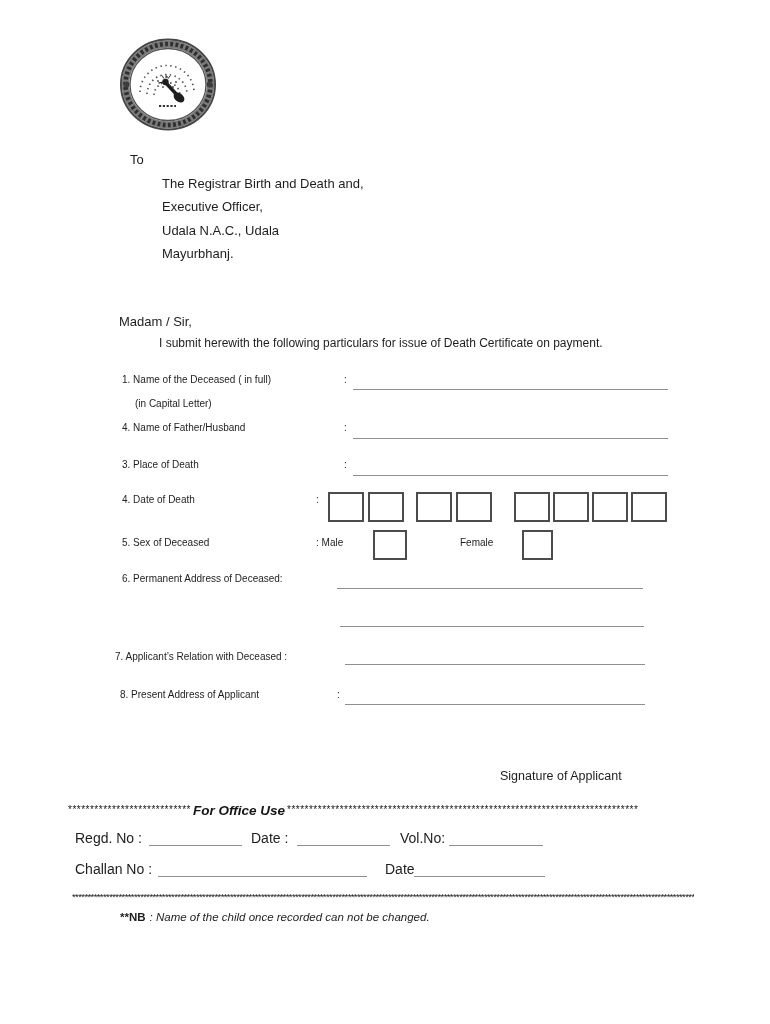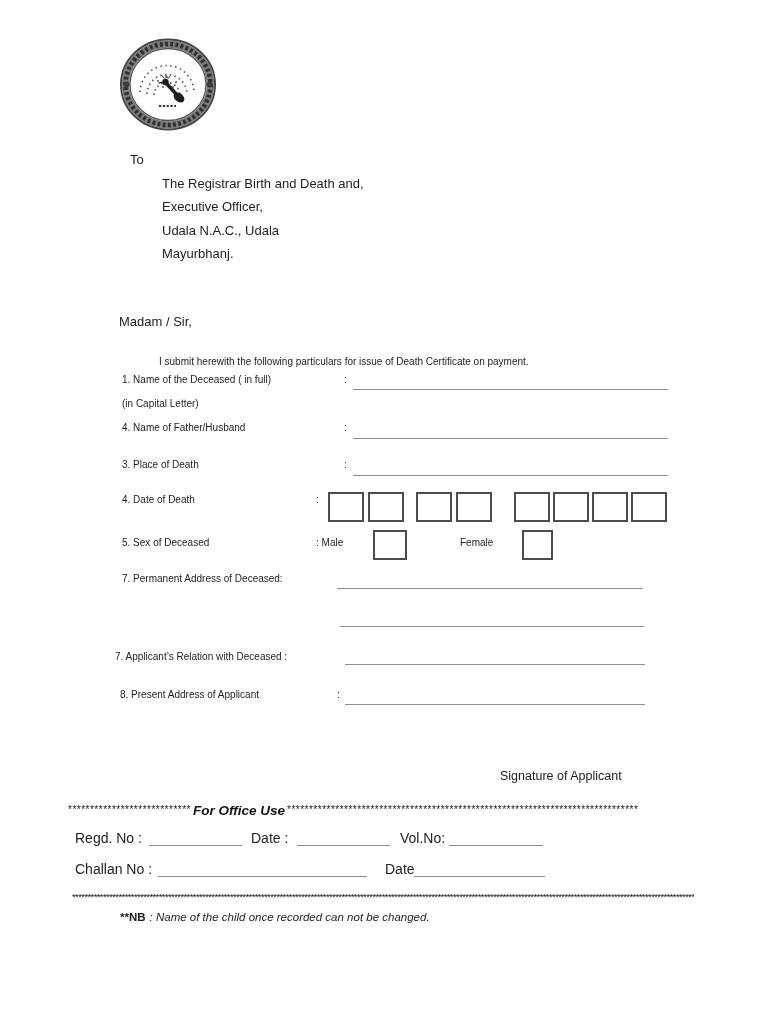--- a/index.html
+++ b/index.html
@@ -6,21 +6,21 @@
   .page{
     position:relative;width:770px;height:1024px;background:#ffffff;
     font-family:"Liberation Sans",sans-serif;color:#1d1d1d;overflow:hidden;
   }
   .abs{position:absolute;white-space:nowrap;}
   .title{
     font-family:"Liberation Serif",serif;font-size:18.5px;letter-spacing:.3px;
     color:#0b0b0b;font-weight:500;
   }
   .t13{font-size:13px;}
-  .t12{font-size:10px;margin-top:20px;}
+  .t12{font-size:12px;}
   .lbl{font-size:10px;}
   .blank{position:absolute;border-bottom:1.5px solid #8f8f8f;}
   .box{
     position:absolute;width:36px;height:30px;border:2px solid #4c4c4c;
     background:#fff;box-sizing:border-box;
   }
   .divider{
     position:absolute;overflow:hidden;white-space:nowrap;color:#151515;
   }
   .stars{font-size:10px;letter-spacing:.5px;vertical-align:1px;}
@@ -66,21 +66,21 @@
   <div class="abs t13" style="left:162px;top:199px;">Executive Officer,</div>
   <div class="abs t13" style="left:162px;top:223px;">Udala N.A.C., Udala</div>
   <div class="abs t13" style="left:162px;top:246px;">Mayurbhanj.</div>
 
   <div class="abs t13" style="left:119px;top:314px;">Madam / Sir,</div>
   <div class="abs t12" style="left:159px;top:336px;">I submit herewith the following particulars for issue of Death Certificate on payment.</div>
 
   <div class="abs lbl" style="left:122px;top:374px;">1. Name of the Deceased ( in full)</div>
   <div class="abs lbl" style="left:344px;top:374px;">:</div>
   <div class="blank" style="left:353px;top:374px;width:315px;height:15px;"></div>
-  <div class="abs lbl" style="left:122px;top:398px;">(in Capital Letter)</div>
+  <div class="abs lbl" style="left:135px;top:398px;">(in Capital Letter)</div>
 
   <div class="abs lbl" style="left:122px;top:422px;">4. Name of Father/Husband</div>
   <div class="abs lbl" style="left:344px;top:422px;">:</div>
   <div class="blank" style="left:353px;top:423px;width:315px;height:15px;"></div>
 
   <div class="abs lbl" style="left:122px;top:459px;">3. Place of Death</div>
   <div class="abs lbl" style="left:344px;top:459px;">:</div>
   <div class="blank" style="left:353px;top:460px;width:315px;height:15px;"></div>
 
   <div class="abs lbl" style="left:122px;top:494px;">4. Date of Death</div>
@@ -93,21 +93,21 @@
   <div class="box" style="left:553px;top:492px;"></div>
   <div class="box" style="left:592px;top:492px;"></div>
   <div class="box" style="left:631px;top:492px;"></div>
 
   <div class="abs lbl" style="left:122px;top:537px;">5. Sex of Deceased</div>
   <div class="abs lbl" style="left:316px;top:537px;">: Male</div>
   <div class="box" style="left:373px;top:530px;width:34px;"></div>
   <div class="abs lbl" style="left:460px;top:537px;">Female</div>
   <div class="box" style="left:522px;top:530px;width:31px;"></div>
 
-  <div class="abs lbl" style="left:122px;top:573px;">7. Permanent Address of Deceased:</div>
+  <div class="abs lbl" style="left:122px;top:573px;">6. Permanent Address of Deceased:</div>
   <div class="blank" style="left:337px;top:573px;width:306px;height:15px;"></div>
   <div class="blank" style="left:340px;top:612px;width:304px;height:14px;"></div>
 
   <div class="abs lbl" style="left:115px;top:651px;">7. Applicant’s Relation with Deceased :</div>
   <div class="blank" style="left:345px;top:651px;width:300px;height:13px;"></div>
 
   <div class="abs lbl" style="left:120px;top:689px;">8. Present Address of Applicant</div>
   <div class="abs lbl" style="left:337px;top:689px;">:</div>
   <div class="blank" style="left:345px;top:690px;width:300px;height:14px;"></div>
 

